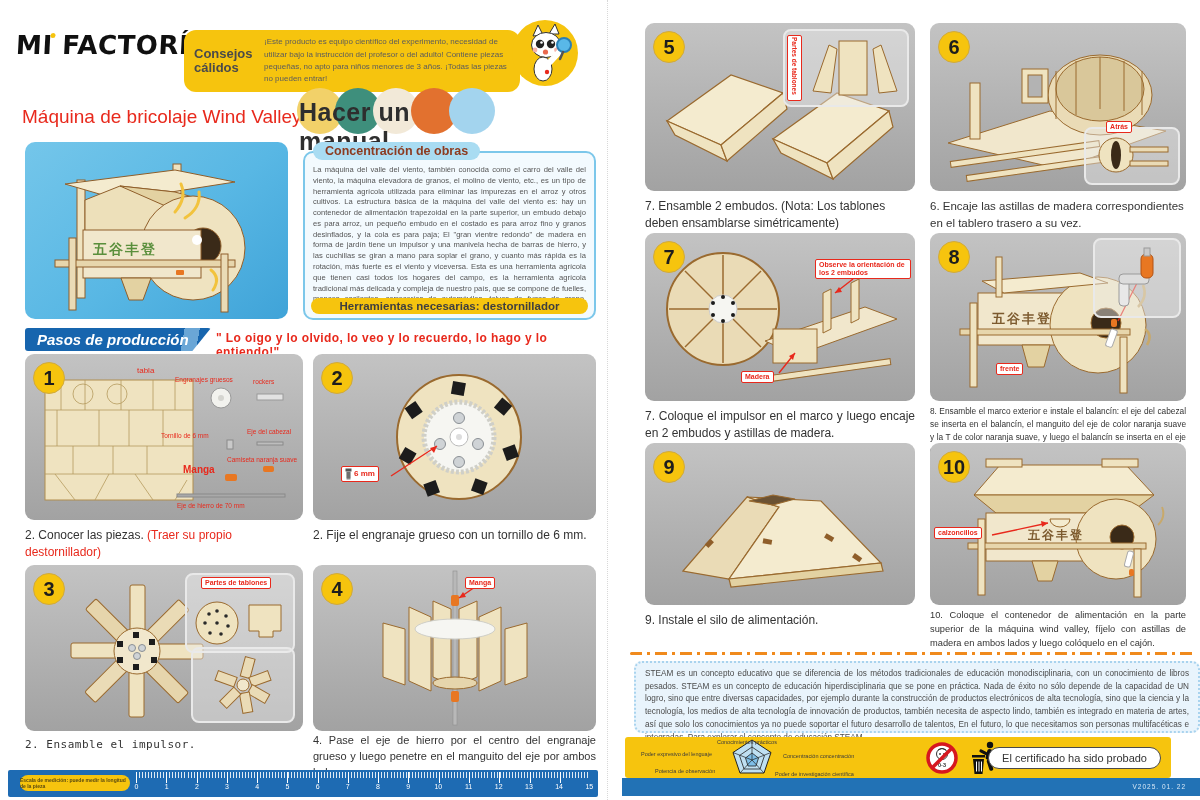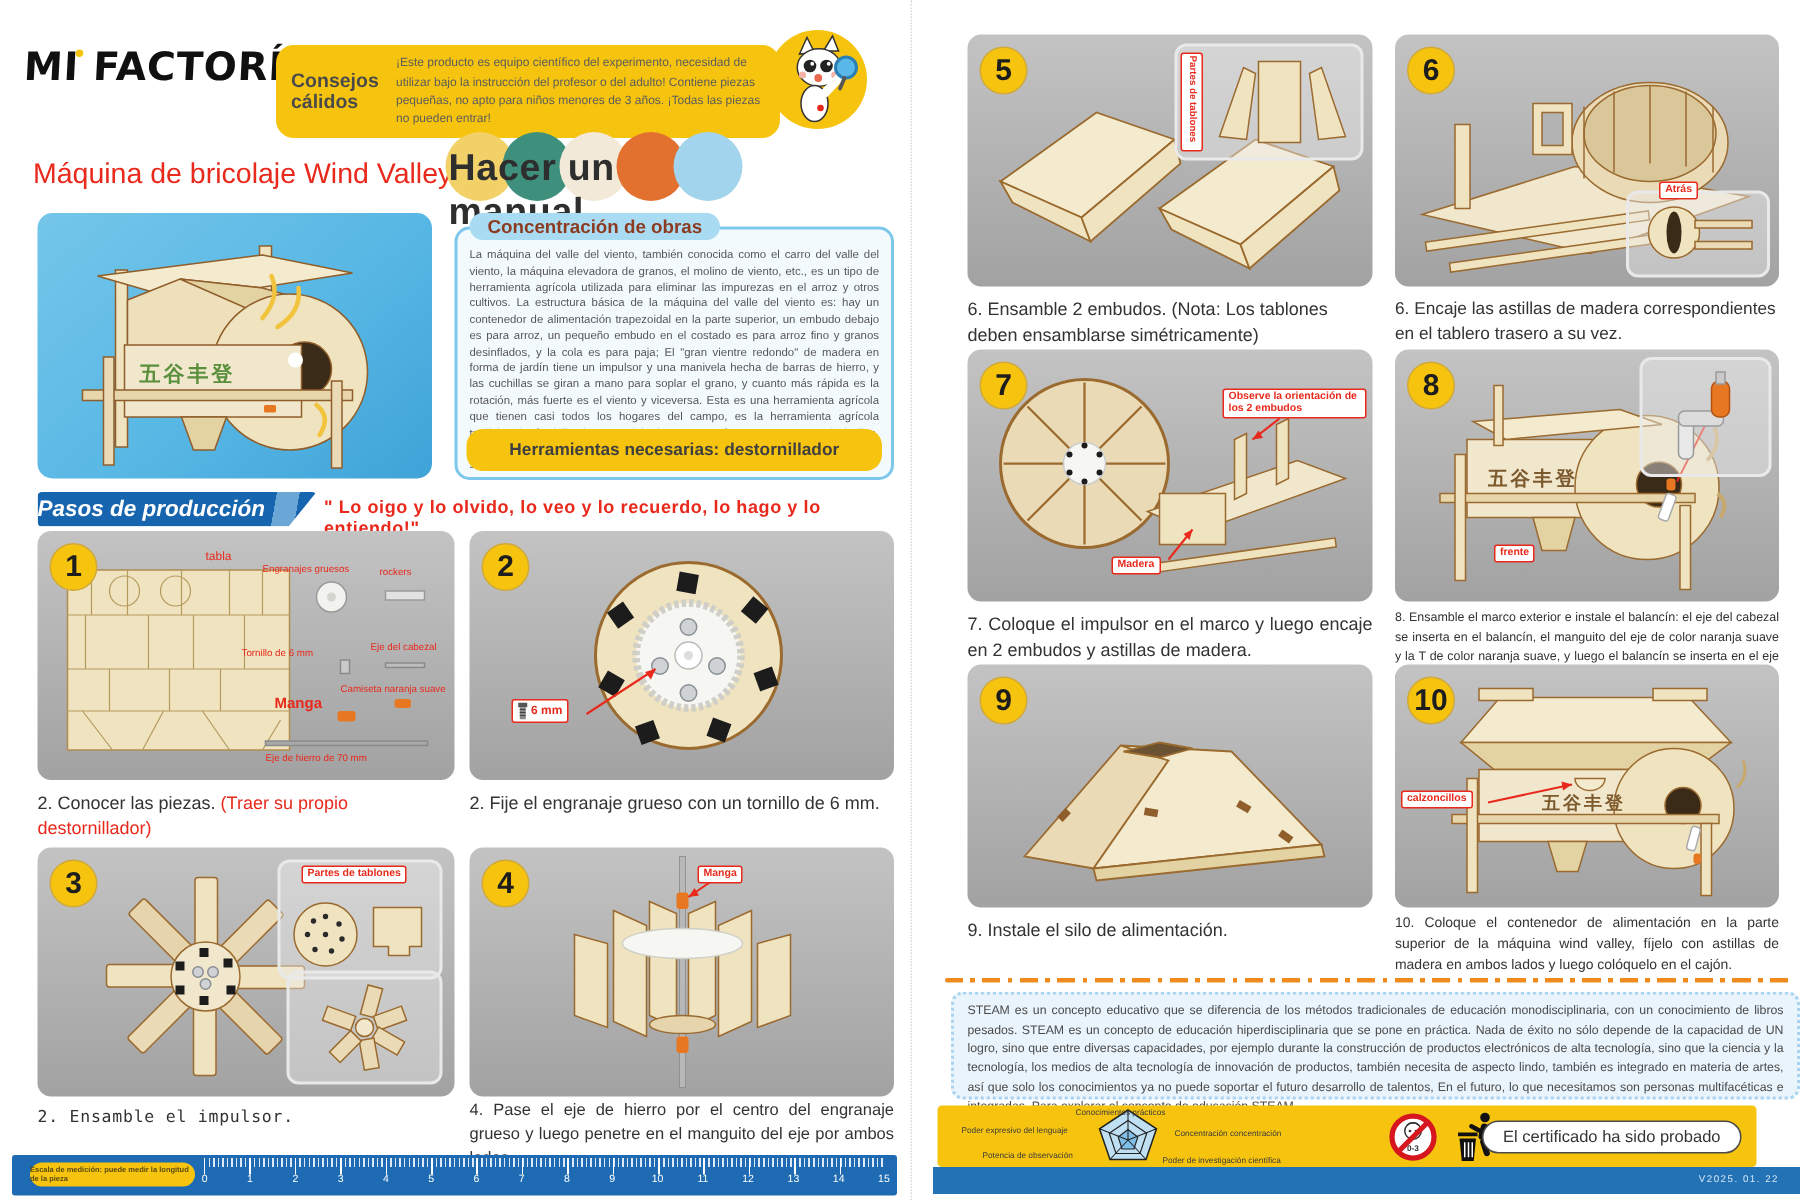--- a/index.html
+++ b/index.html
@@ -26,27 +26,27 @@
 
   
   .photo{left:25px;top:142px;width:263px;height:177px;border-radius:10px;overflow:hidden;
          background:linear-gradient(140deg,#74C6EA 0%,#58B7E4 55%,#3FA3D8 100%);}
   .intro{left:303px;top:151px;width:293px;height:169px;background:#F3FAFE;border:2px solid #7CC7EA;
          border-radius:10px;box-sizing:border-box;}
   .intro-tab{position:absolute;left:8px;top:-11px;background:#A9DCF2;border-radius:9px;
              padding:2px 12px;font-size:12.5px;font-weight:700;color:#8C3B20;}
   .intro-body{position:absolute;left:8px;right:8px;top:12px;font-size:7.6px;line-height:1.42;
               color:#555;text-align:justify;}
-  .tools-pill{position:absolute;left:6px;right:6px;bottom:4px;height:28px;background:#F6C40E;
+  .tools-pill{position:absolute;left:6px;right:6px;bottom:4px;height:16px;background:#F6C40E;
               border-radius:11px;display:flex;align-items:center;justify-content:center;
               font-size:11.5px;font-weight:700;color:#3f3f3f;}
 
   
   .ribbon{left:25px;top:328px;width:186px;height:23px;color:#fff;font-style:italic;font-weight:700;
-          font-size:15px;display:flex;align-items:center;padding-left:0;box-sizing:border-box;
+          font-size:15px;display:flex;align-items:center;padding-left:12px;box-sizing:border-box;
           background:linear-gradient(100deg,#1765AE 84%,#6AA6D6 84% 92%,#1765AE 92%);
           clip-path:polygon(0 0,100% 0,90% 100%,0 100%);border-radius:3px;}
   .quote{left:216px;top:331px;width:384px;font-size:12px;font-weight:700;color:#E8291C;letter-spacing:0.4px;}
 
   
   .panel{position:absolute;background:linear-gradient(180deg,#c3c3c3,#a2a2a2);border-radius:9px;overflow:hidden;}
   .badge{position:absolute;left:8px;top:8px;width:30px;height:30px;border-radius:50%;background:#F6C40E;
          border:1px solid #cfa93e;color:#1d1d1d;font-weight:700;font-size:20px;
          display:flex;align-items:center;justify-content:center;z-index:4;}
   .art{position:absolute;left:0;top:0;width:100%;height:100%;}
@@ -408,21 +408,21 @@
     <div class="inset" style="right:6px;bottom:6px;width:92px;height:54px">
       <svg style="position:absolute;left:6px;top:4px" width="80" height="46" viewBox="0 0 80 46">
         <circle cx="24" cy="22" r="17" fill="#EFE3C0" stroke="#9A6A2F"></circle>
         <ellipse cx="24" cy="22" rx="5" ry="14" fill="#3A2A18"></ellipse>
         <rect x="38" y="14" width="38" height="5" fill="#EADBB6" stroke="#9A6A2F"></rect>
         <rect x="38" y="28" width="38" height="5" fill="#EADBB6" stroke="#9A6A2F"></rect>
       </svg>
     </div>
   </div>
 
-  <div class="cap" style="left:645px;top:198px;width:270px">6. Ensamble 2 embudos. (Nota: Los tablones deben ensamblarse simétricamente)</div>
+  <div class="cap" style="left:645px;top:198px;width:270px">7. Ensamble 2 embudos. (Nota: Los tablones deben ensamblarse simétricamente)</div>
   <div class="cap" style="left:930px;top:198px;width:256px;font-size:11.5px">6. Encaje las astillas de madera correspondientes en el tablero trasero a su vez.</div>
 
   <div class="panel" style="left:645px;top:233px;width:270px;height:168px">
     <div class="badge">7</div>
     <svg class="art" viewBox="0 0 270 168">
       <circle cx="78" cy="76" r="56" fill="#EADBB6" stroke="#9A6A2F" stroke-width="2"></circle>
       <g stroke="#9A6A2F" stroke-width="1.5">
         <line x1="78" y1="22" x2="78" y2="130"></line>
           <line x1="24" y1="76" x2="132" y2="76"></line>
         <line x1="40" y1="38" x2="116" y2="114"></line>

